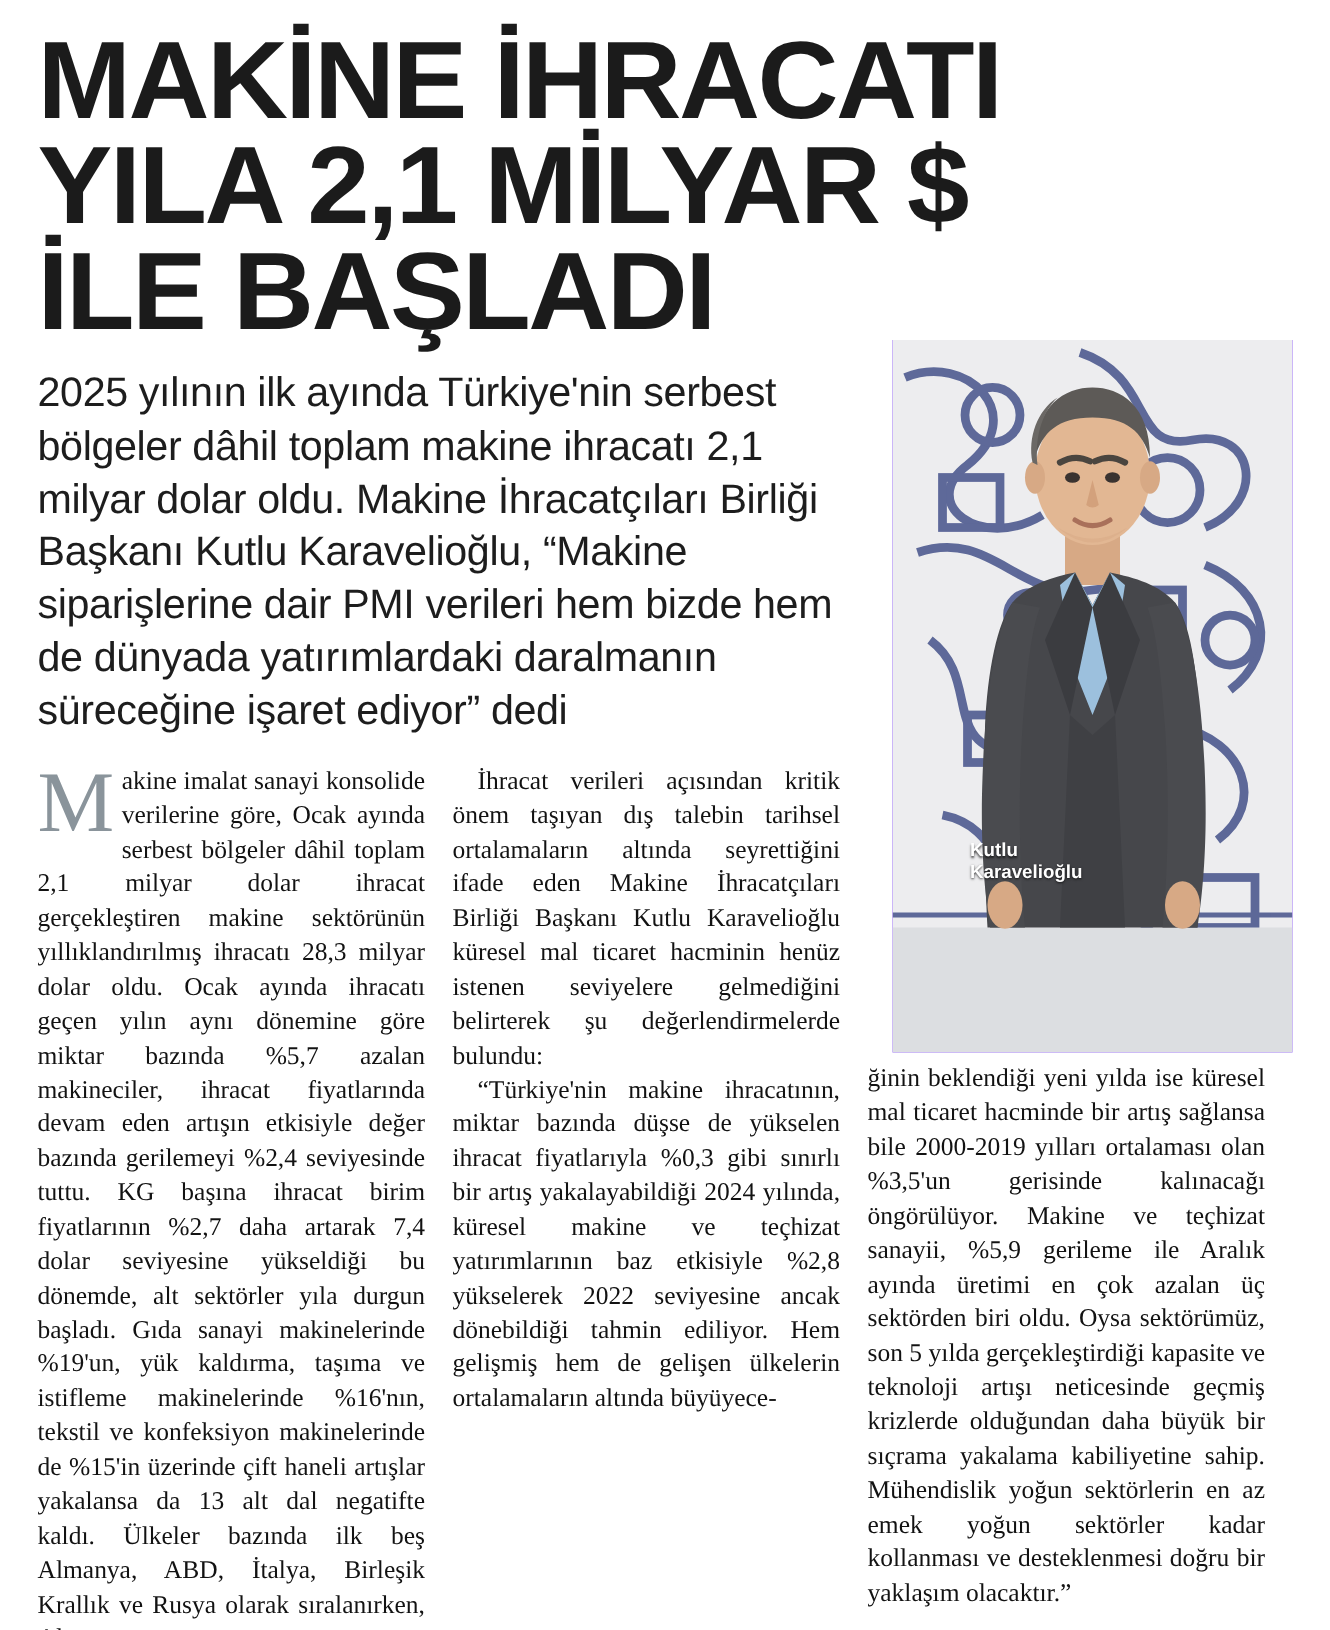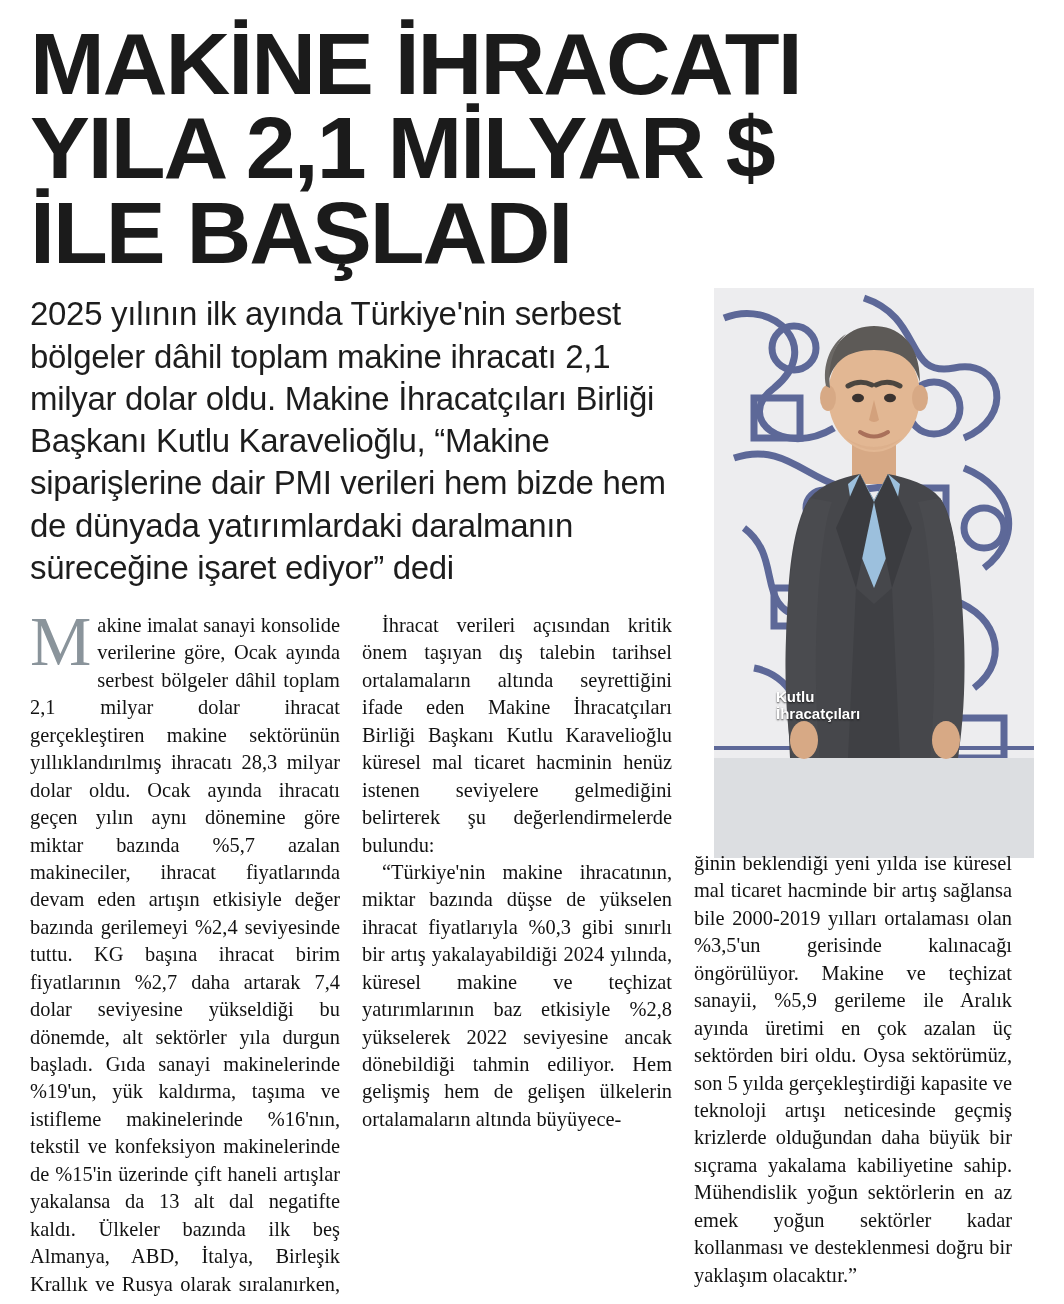--- a/index.html
+++ b/index.html
@@ -87,21 +87,21 @@
     font-size: 69px;
     line-height: 0.78;
     font-weight: normal;
     color: #8a949b;
     margin: 4px 6px 0 0;
   }
 
   
   .photo {
     position: absolute;
-    top: 288px;
+    top: 272px;
     left: 714px;
     width: 320px;
     height: 570px;
     overflow: hidden;
     background: #8b5cf6;
   }
   .photo svg {
     display: block;
   }
   .caption {
@@ -204,21 +204,21 @@
           <path d="M160 112 L155 132 q5 4 10 0 Z" fill="#d3a17c"></path>
 
           <path d="M146 144 q14 9 28 0" stroke="#a9705a" stroke-width="4" fill="none" stroke-linecap="round"></path>
 
           <path d="M132 150 q28 18 56 0 q-28 24 -56 0 Z" fill="#d7a985" opacity="0.5"></path>
         </g>
       </g>
     </svg>
     <div class="caption">
       <div>Kutlu</div>
-      <div>İhracatçıları</div>
+      <div>Karavelioğlu</div>
     </div>
   </div>
 
   <div class="columns">
     <div class="col col1">
       <p class="first"><span class="dropcap">M</span><span>akine imalat sanayi konsolide verilerine göre, Ocak ayında serbest bölgeler dâhil toplam 2,1 milyar dolar ihracat gerçekleştiren makine sektörünün yıllıklandırılmış ihracatı 28,3 milyar dolar oldu. Ocak ayında ihracatı geçen yılın aynı dönemine göre miktar bazında %5,7 azalan makineciler, ihracat fiyatlarında devam eden artışın etkisiyle değer bazında gerilemeyi %2,4 seviyesinde tuttu. KG başına ihracat birim fiyatlarının %2,7 daha artarak 7,4 dolar seviyesine yükseldiği bu dönemde, alt sektörler yıla durgun başladı. Gıda sanayi makinelerinde %19'un, yük kaldırma, taşıma ve istifleme makinelerinde %16'nın, tekstil ve konfeksiyon makinelerinde de %15'in üzerinde çift haneli artışlar yakalansa da 13 alt dal negatifte kaldı. Ülkeler bazında ilk beş Almanya, ABD, İtalya, Birleşik Krallık ve Rusya olarak sıralanırken, Al-</span></p>
     </div>
     <div class="col col2">
       <p>İhracat verileri açısından kritik önem taşıyan dış talebin tarihsel ortalamaların altında seyrettiğini ifade eden Makine İhracatçıları Birliği Başkanı Kutlu Karavelioğlu küresel mal ticaret hacminin henüz istenen seviyelere gelmediğini belirterek şu değerlendirmelerde bulundu:</p>
       <p>“Türkiye'nin makine ihracatının, miktar bazında düşse de yükselen ihracat fiyatlarıyla %0,3 gibi sınırlı bir artış yakalayabildiği 2024 yılında, küresel makine ve teçhizat yatırımlarının baz etkisiyle %2,8 yükselerek 2022 seviyesine ancak dönebildiği tahmin ediliyor. Hem gelişmiş hem de gelişen ülkelerin ortalamaların altında büyüyece-</p>

